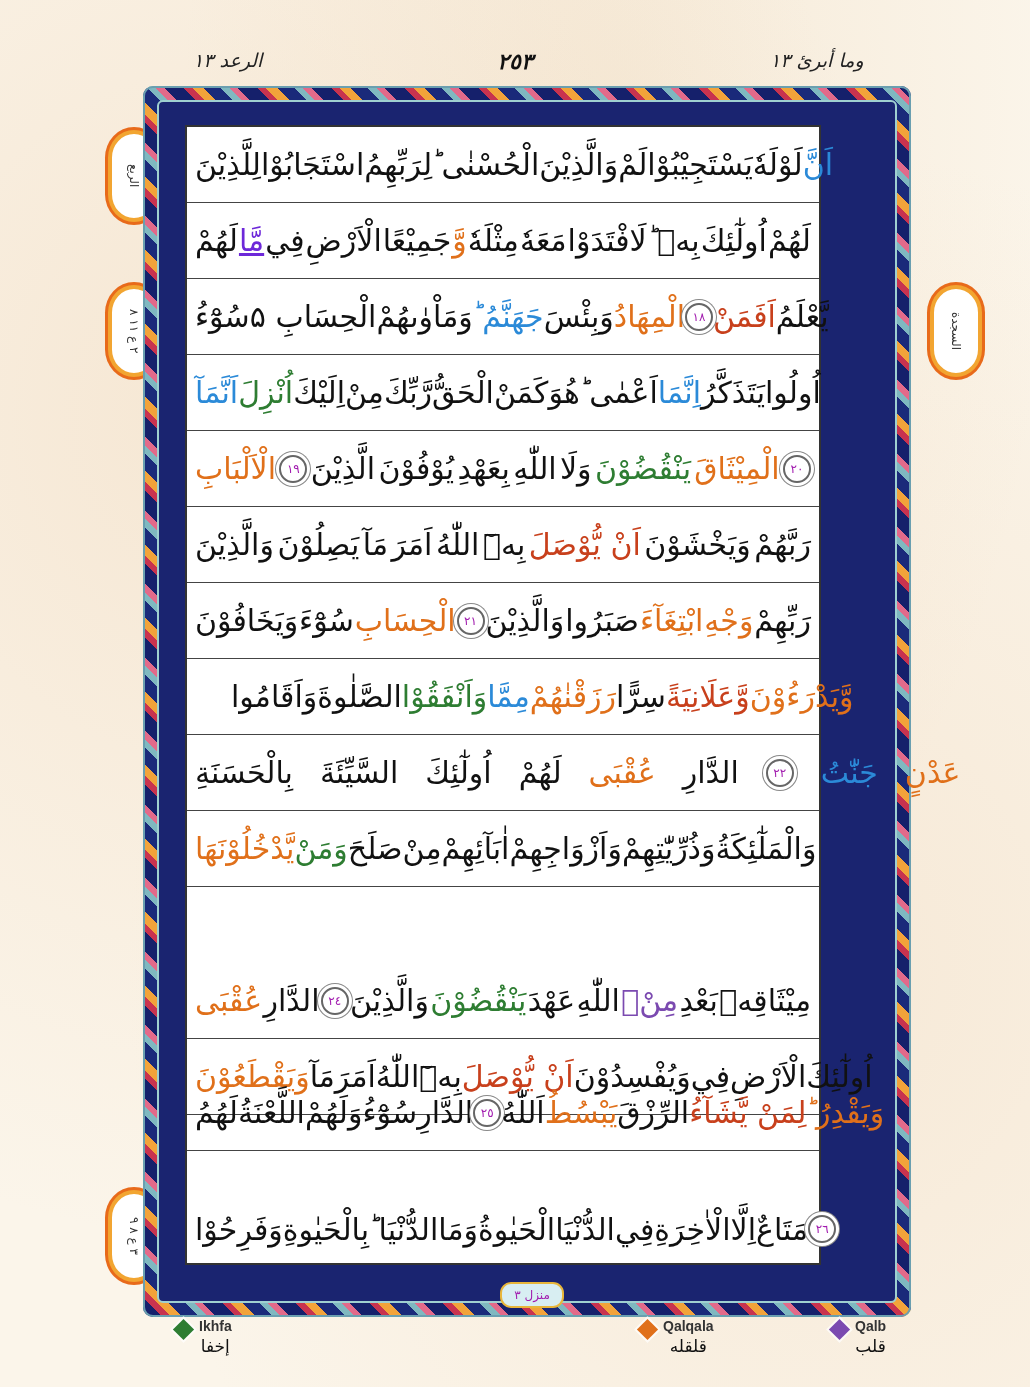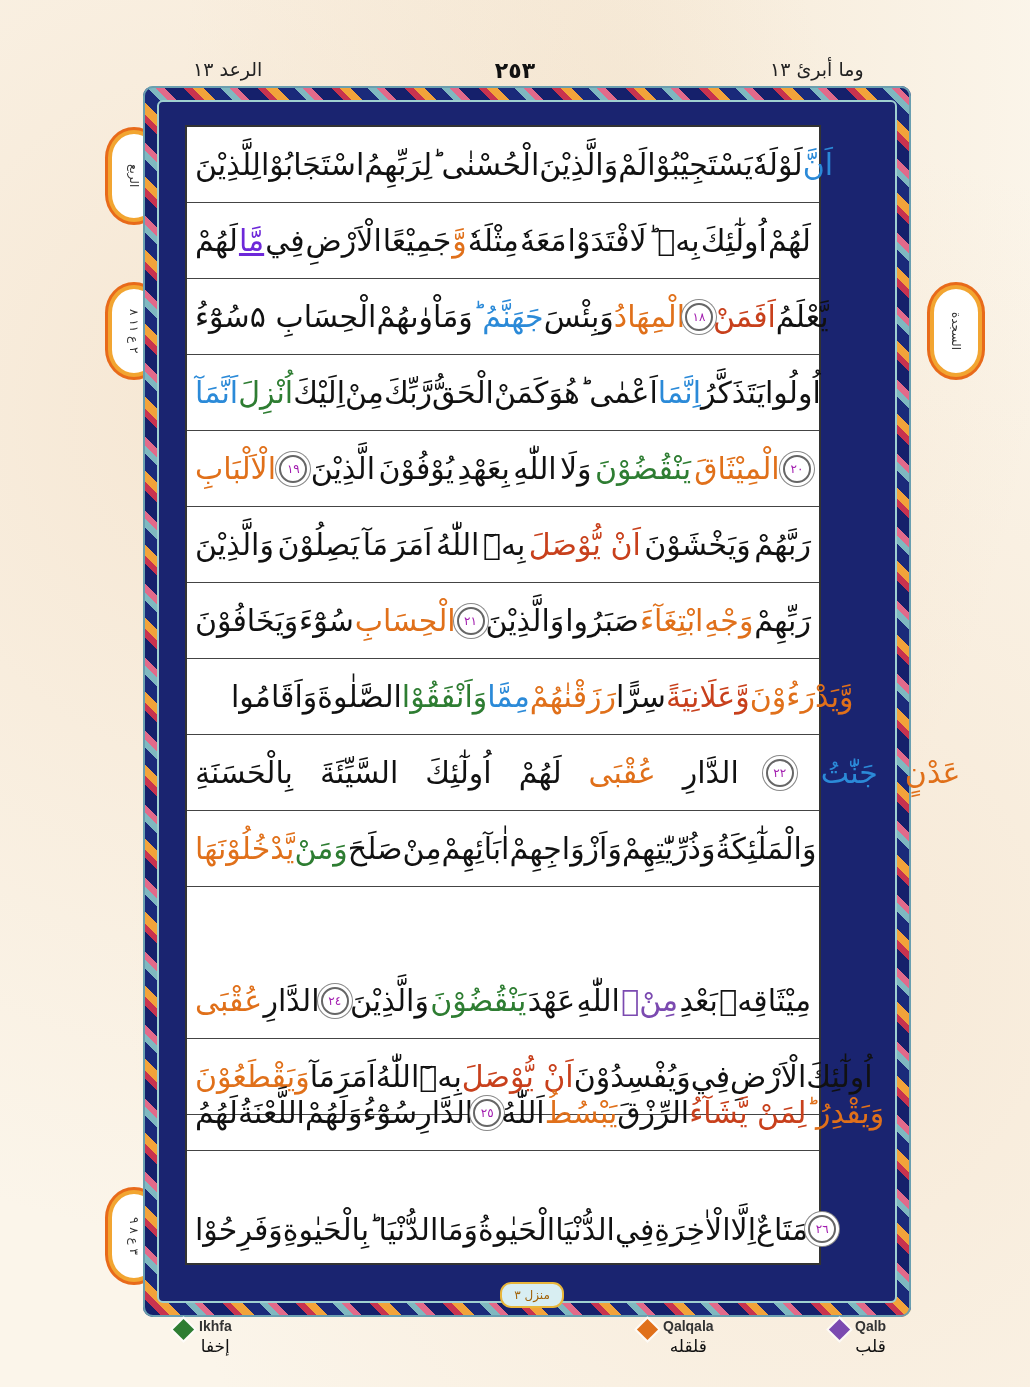--- a/index.html
+++ b/index.html
@@ -3,21 +3,21 @@
 <meta charset="utf-8">
 <style>
   html,body{margin:0;padding:0;}
   body{width:1030px;height:1387px;position:relative;overflow:hidden;
     background:#fbf5ea;
     background-image:
       radial-gradient(ellipse at 20% 30%, rgba(236,205,170,.35), transparent 60%),
       radial-gradient(ellipse at 80% 70%, rgba(236,205,170,.30), transparent 60%),
       radial-gradient(ellipse at 60% 10%, rgba(230,200,160,.25), transparent 50%);
     font-family:"DejaVu Sans",sans-serif;}
-  .hdr{position:absolute;top:58px;font-size:19px;color:#222;direction:rtl;}
+  .hdr{position:absolute;top:49px;font-size:19px;color:#222;direction:rtl;font-style:italic;}
   .hdr.left{left:193px;}
   .hdr.center{left:0;right:0;text-align:center;font-weight:bold;font-size:22px;color:#111;direction:ltr;}
   .hdr.right{left:770px;}
   .frame{position:absolute;left:143px;top:86px;width:768px;height:1231px;
     border-radius:10px;
     background:
       repeating-linear-gradient(45deg,#15206b 0 14px,#c8334f 14px 20px,#f2a33a 20px 28px,#1a2a7a 28px 40px,#7fb8c0 40px 46px,#e26a8a 46px 52px);
     box-shadow:0 0 0 2px #6a9fb0 inset;}
   .frame-inner-band{position:absolute;left:14px;top:14px;right:14px;bottom:14px;
     background:#1a2470;border:2px solid #9fd0d0;border-radius:6px;}
@@ -36,21 +36,21 @@
   .w.pink{color:#6d28d9;text-decoration:underline;}
   .w.purple{color:#7b4ab0;}
   .ayah{display:inline-block;width:24px;height:24px;border:2px solid #666;border-radius:50%;
     font-size:12px;text-align:center;line-height:24px;color:#a21caf;background:#fff;flex:0 0 auto;
     box-shadow:0 0 0 3px #fff,0 0 0 4px #888;}
   .medal{position:absolute;width:44px;height:84px;
     background:#fff;border:4px solid #f2a531;border-radius:50% / 30%;
     box-shadow:0 0 0 3px #e86a1a;display:flex;align-items:center;justify-content:center;
     font-size:12px;color:#333;writing-mode:vertical-rl;}
   .manzil{position:absolute;left:500px;top:1282px;width:60px;height:22px;background:#d8eef2;
-    border:2px solid #e8b63a;border-radius:11px;font-size:12px;text-align:center;line-height:22px;color:#a16207;}
+    border:2px solid #e8b63a;border-radius:11px;font-size:12px;text-align:center;line-height:22px;color:#a21caf;}
   .legend{position:absolute;top:1318px;left:0;right:0;height:60px;}
   .leg{position:absolute;top:0;display:flex;align-items:flex-start;}
   .diamond{width:15px;height:15px;transform:rotate(45deg);margin:4px 8px 0 4px;box-shadow:0 0 0 2px rgba(255,255,255,.7);}
   .leg-text{display:flex;flex-direction:column;}
   .leg-en{font-family:"Liberation Sans",sans-serif;font-weight:bold;font-size:14px;color:#333;}
   .leg-ar{font-size:17px;color:#111;margin-top:2px;text-align:center;}
 </style>
 </head>
 <body>
 

